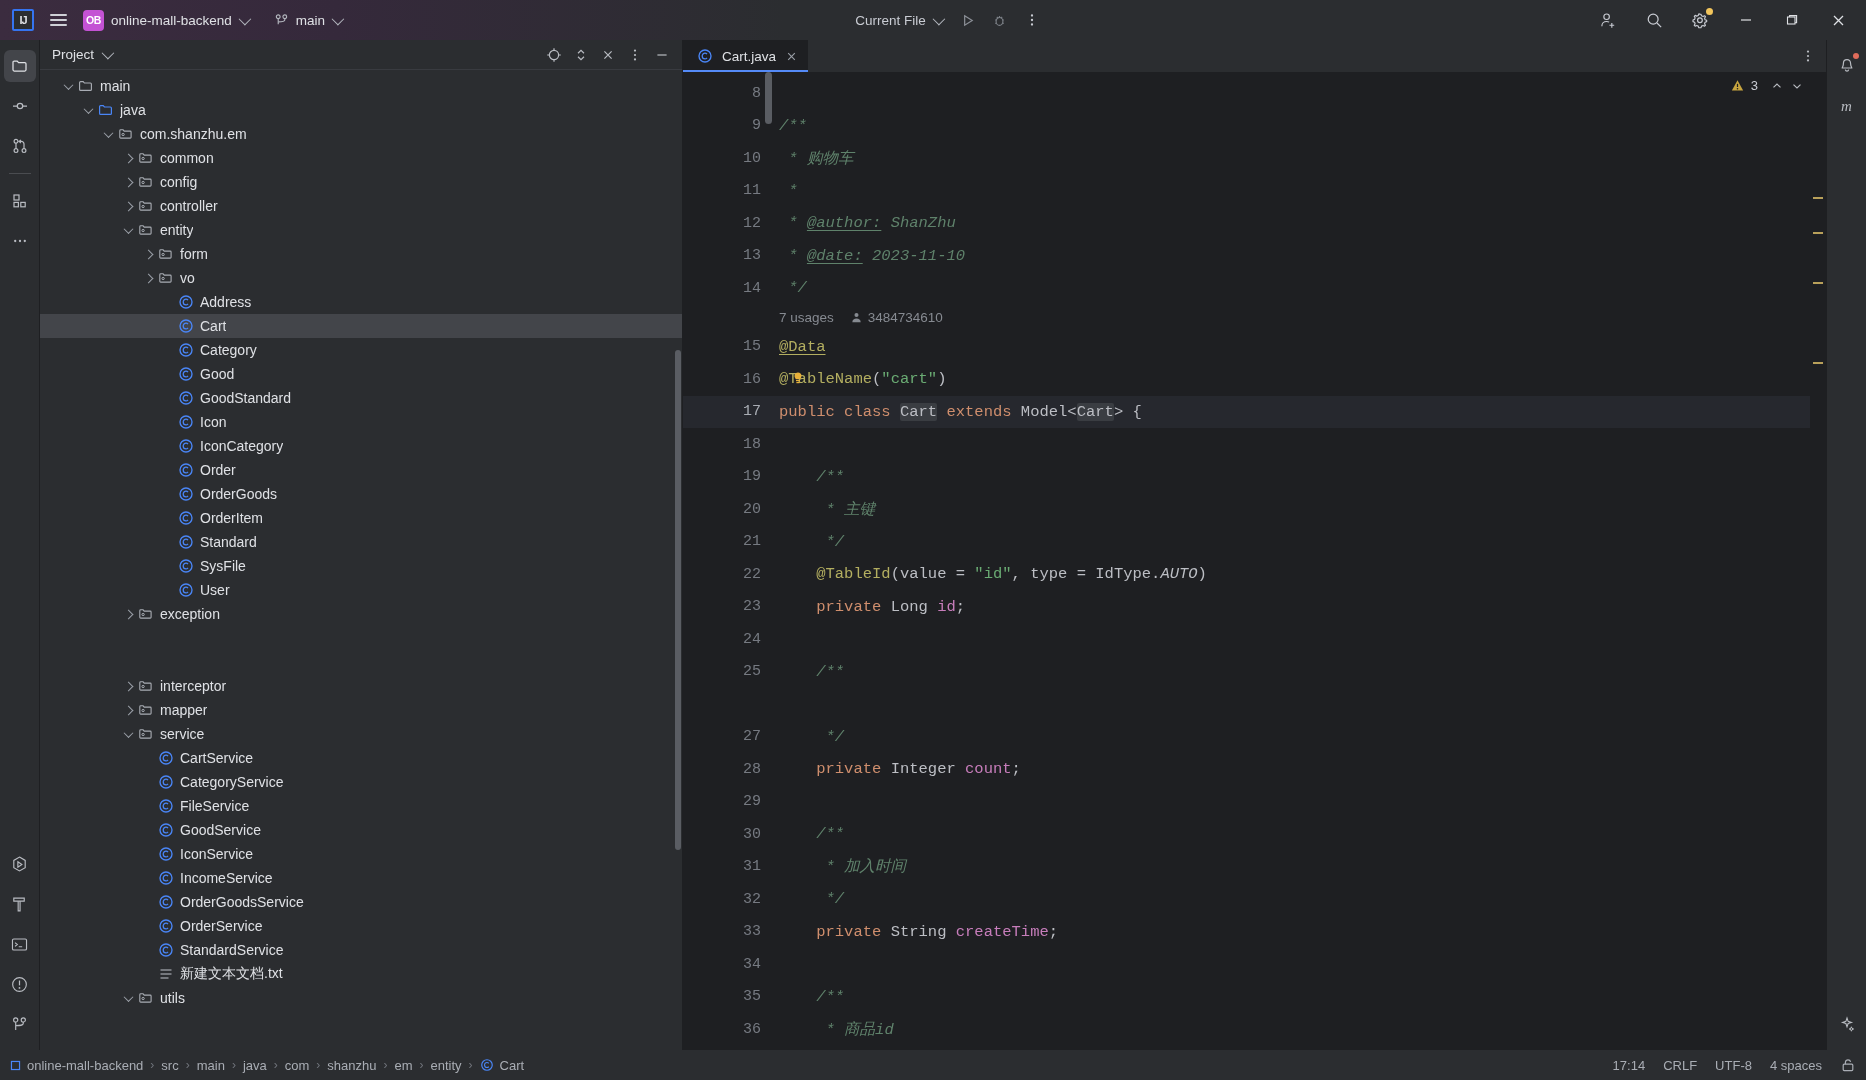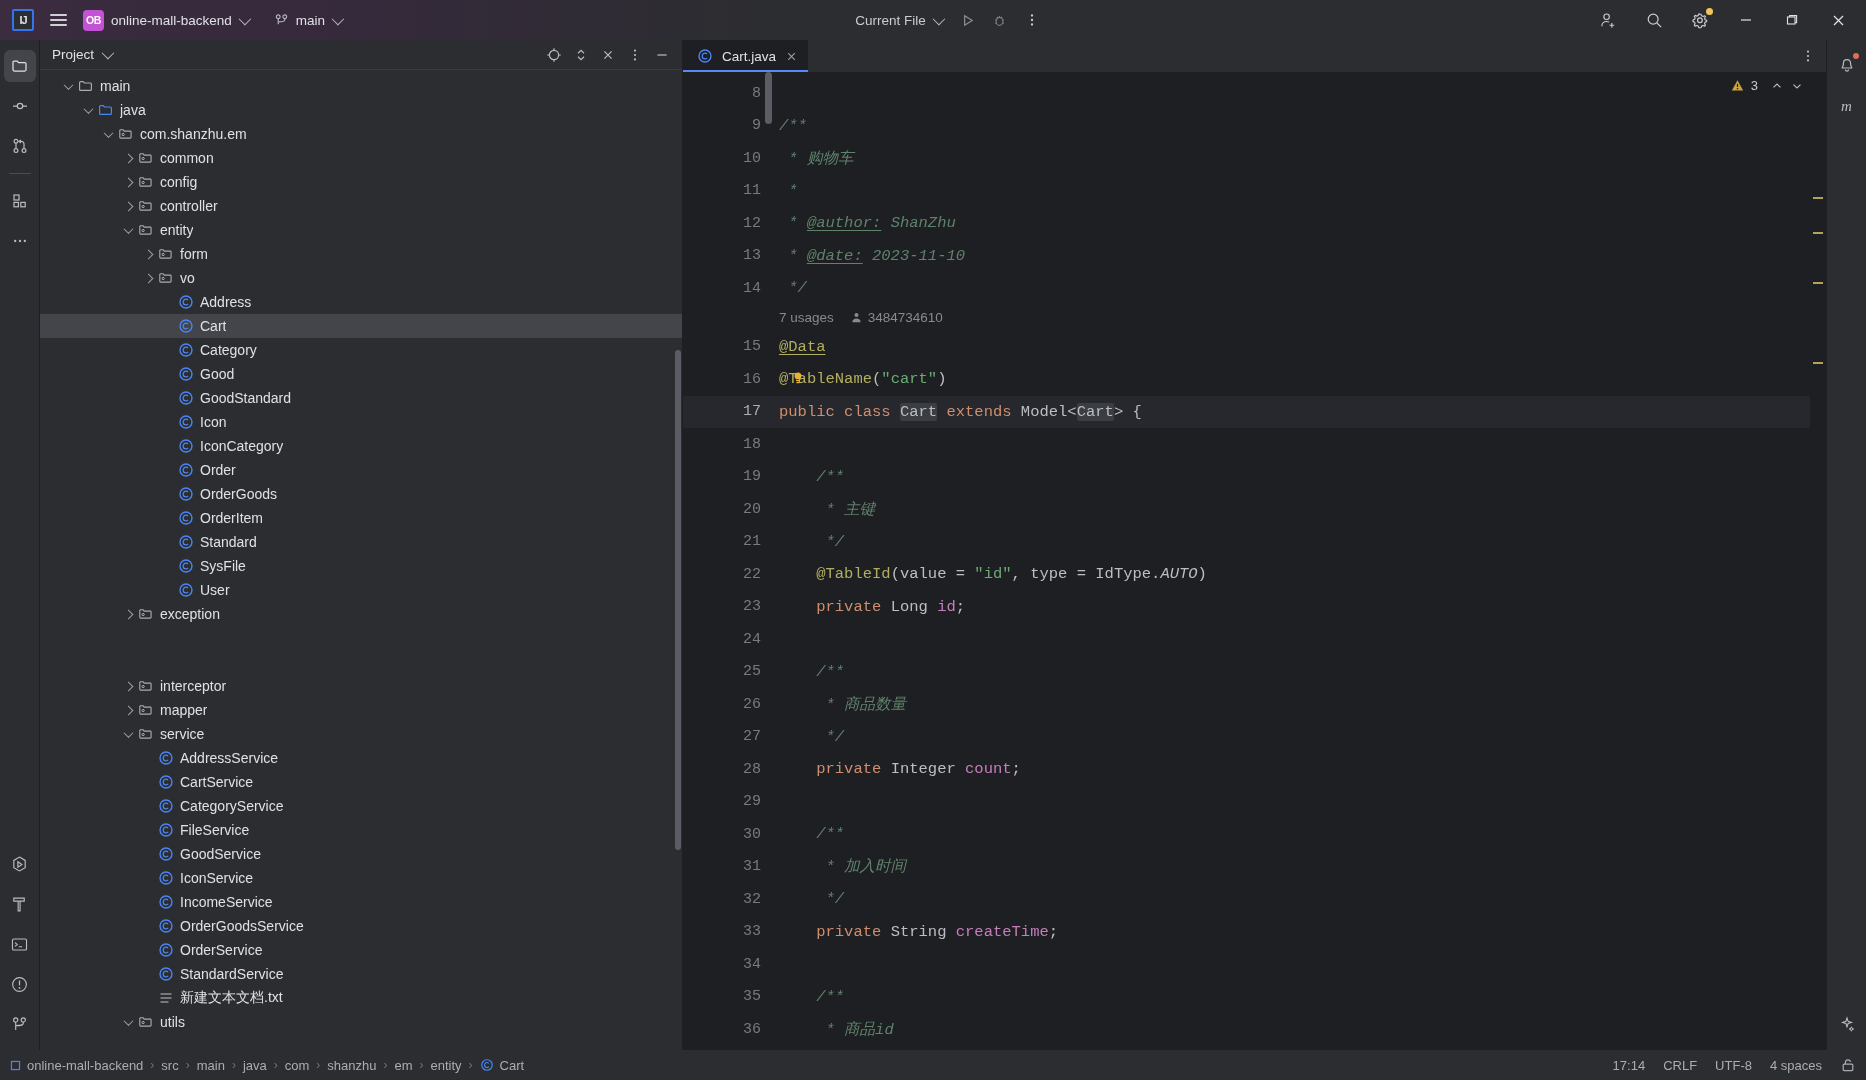--- a/index.html
+++ b/index.html
@@ -657,30 +657,20 @@
             <span class="rlabel">service</span>
           </div>
           <div class="row" style="padding-left: 100px;">
             <span class="twisty"></span>
             <span class="ticon">
               <svg width="16" height="16" viewBox="0 0 16 16">
                 <circle cx="8" cy="8" r="6" fill="none" stroke="#4a86f7" stroke-width="1.35"></circle>
                 <path d="M10 6.2c-.5-.7-1.2-1.1-2-1.1-1.6 0-2.8 1.3-2.8 2.9S6.4 10.9 8 10.9c.8 0 1.5-.4 2-1.1" fill="none" stroke="#4a86f7" stroke-width="1.25"></path>
               </svg>
             </span>
-            <span class="rlabel">AddressService</span>
-          </div>
-          <div class="row" style="padding-left: 100px;">
-            <span class="twisty"></span>
-            <span class="ticon">
-              <svg width="16" height="16" viewBox="0 0 16 16">
-                <circle cx="8" cy="8" r="6" fill="none" stroke="#4a86f7" stroke-width="1.35"></circle>
-                <path d="M10 6.2c-.5-.7-1.2-1.1-2-1.1-1.6 0-2.8 1.3-2.8 2.9S6.4 10.9 8 10.9c.8 0 1.5-.4 2-1.1" fill="none" stroke="#4a86f7" stroke-width="1.25"></path>
-              </svg>
-            </span>
             <span class="rlabel">CartService</span>
           </div>
           <div class="row" style="padding-left: 100px;">
             <span class="twisty"></span>
             <span class="ticon">
               <svg width="16" height="16" viewBox="0 0 16 16">
                 <circle cx="8" cy="8" r="6" fill="none" stroke="#4a86f7" stroke-width="1.35"></circle>
                 <path d="M10 6.2c-.5-.7-1.2-1.1-2-1.1-1.6 0-2.8 1.3-2.8 2.9S6.4 10.9 8 10.9c.8 0 1.5-.4 2-1.1" fill="none" stroke="#4a86f7" stroke-width="1.25"></path>
               </svg>
             </span>
@@ -894,24 +884,20 @@
               <div class="lnum">23</div>
               <div class="ctext"><span class="kw">    private </span><span class="typ">Long </span><span class="fld">id</span><span class="ident">;</span></div>
             </div>
             <div class="line" style="position: absolute; left: 0px; right: 0px; top: 551px;">
               <div class="lnum">24</div>
               <div class="ctext"></div>
             </div>
             <div class="line" style="position: absolute; left: 0px; right: 0px; top: 583.5px;">
               <div class="lnum">25</div>
               <div class="ctext"><span class="cmt">    /**</span></div>
-            </div>
-            <div class="line" style="position: absolute; left: 0px; right: 0px; top: 616px;">
-              <div class="lnum">26</div>
-              <div class="ctext"><span class="cmt">     * 商品数量</span></div>
             </div>
             <div class="line" style="position: absolute; left: 0px; right: 0px; top: 648.5px;">
               <div class="lnum">27</div>
               <div class="ctext"><span class="cmt">     */</span></div>
             </div>
             <div class="line" style="position: absolute; left: 0px; right: 0px; top: 681px;">
               <div class="lnum">28</div>
               <div class="ctext"><span class="kw">    private </span><span class="typ">Integer </span><span class="fld">count</span><span class="ident">;</span></div>
             </div>
             <div class="line" style="position: absolute; left: 0px; right: 0px; top: 713.5px;">

